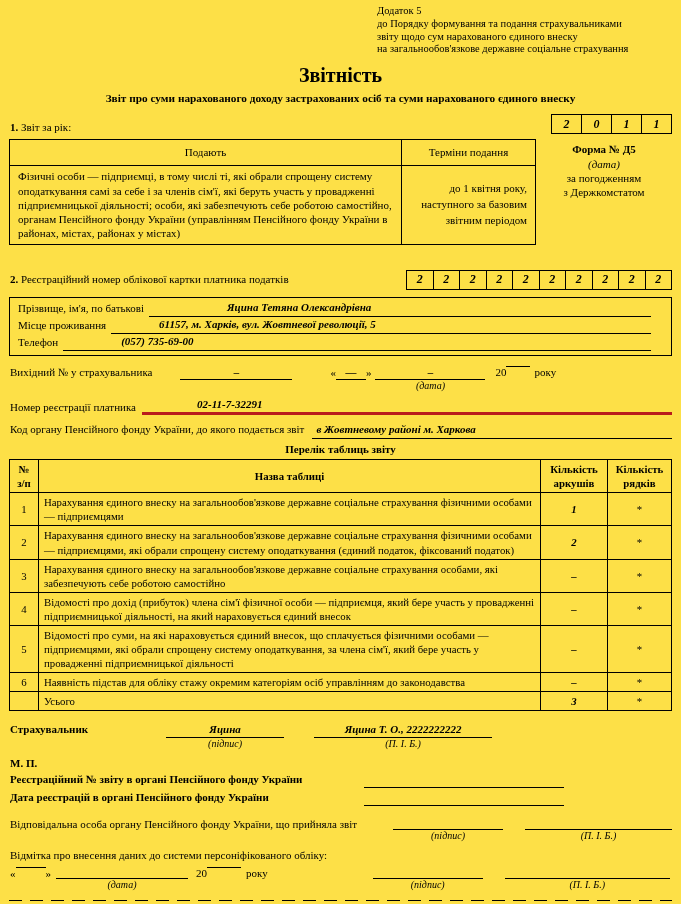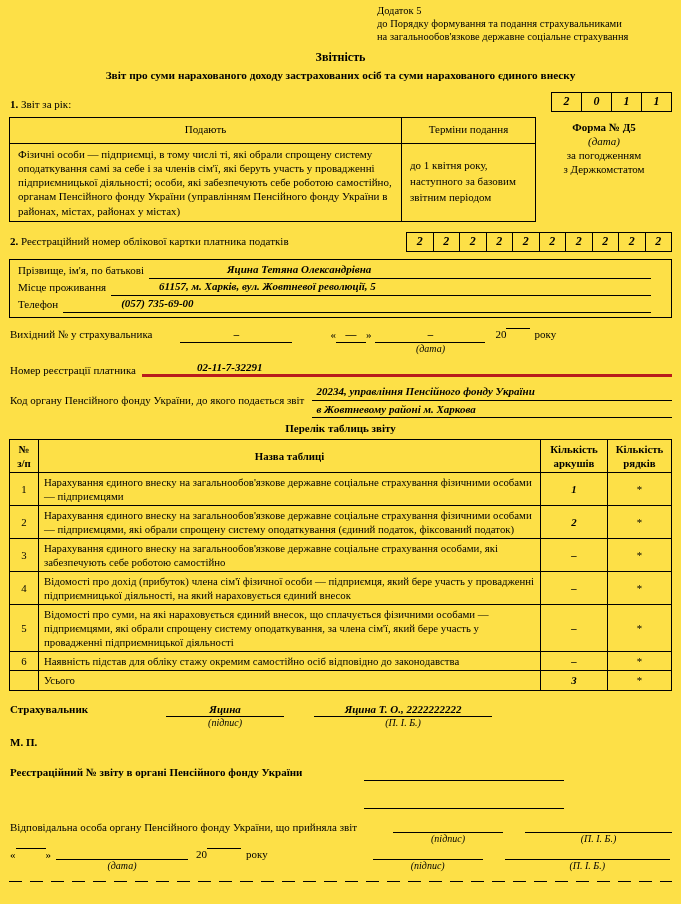--- a/index.html
+++ b/index.html
@@ -11,42 +11,42 @@
   }
   .b { font-weight: bold; }
   .i { font-style: italic; }
   .val { font-weight: bold; font-style: italic; }
   .cap { font-style: italic; font-size: 10px; text-align: center; line-height: 1.1; }
   .u { border-bottom: 1px solid #000; display: inline-block; text-align: center; vertical-align: bottom; }
   .blk { display: inline-block; vertical-align: top; }
   .blk .uline { border-bottom: 1px solid #000; min-height: 13px; text-align: center; }
 
   .appendix { margin-left: 368px; font-size: 10.5px; line-height: 1.22; }
-  .title { text-align: center; font-weight: bold; font-size: 12px; margin-top: 7px; }
+  .title { text-align: center; font-weight: bold; font-size: 20px; margin-top: 7px; }
   .subtitle { text-align: center; font-weight: bold; font-size: 11.3px; margin-top: 3px; }
 
   .year-row { display: flex; justify-content: space-between; align-items: flex-end; margin-top: 9px; padding-left: 1px; }
   .boxes { display: flex; }
   .box {
     width: 31px; height: 20px; border: 1px solid #000; margin-left: -1px;
     display: flex; align-items: center; justify-content: center;
     font-weight: bold; font-style: italic; font-size: 12px;
   }
   .box:first-child { margin-left: 0; }
   .boxes.small .box { width: 27.5px; }
 
   .topwrap { display: flex; margin-top: 5px; }
   table.subm { border-collapse: collapse; width: 527px; }
   table.subm th, table.subm td { border: 1.5px solid #000; padding: 3px 8px; font-size: 11px; }
   table.subm th { font-weight: normal; text-align: center; height: 26px; }
   table.subm td.body1 { width: 392px; text-align: left; line-height: 1.3; }
-  table.subm td.body2 { text-align: left; line-height: 1.45; }
+  table.subm td.body2 { text-align: right; line-height: 1.45; }
   .form-info { flex: 1; text-align: center; padding-top: 3px; line-height: 1.3; }
 
-  .reg-row { display: flex; justify-content: space-between; align-items: center; margin-top: 10px; padding-left: 1px; }
+  .reg-row { display: flex; justify-content: space-between; align-items: center; margin-top: 25px; padding-left: 1px; }
 
   .info-box { border: 1.5px solid #000; margin-top: 7px; padding: 2px 20px 4px 8px; }
   .ib-row { display: flex; align-items: flex-end; line-height: 1.45; }
   .ib-label { white-space: nowrap; padding-right: 5px; }
   .ib-line { flex: 1; border-bottom: 1px solid #000; white-space: nowrap; }
 
   .out-row { display: flex; align-items: flex-start; margin-top: 10px; padding-left: 1px; }
   .nr-row { display: flex; align-items: flex-end; margin-top: 7px; padding-left: 1px; }
   .nr-line { flex: 1; border-bottom: 3px solid #b91c1c; padding-left: 55px; }
 
@@ -61,40 +61,41 @@
   table.list th { text-align: center; vertical-align: middle; }
   td.num { text-align: center; width: 29px; }
   td.sheets { text-align: center; width: 67px; font-weight: bold; font-style: italic; font-size: 11px; }
   td.stars { text-align: center; width: 64px; font-size: 11px; }
 
   .sig-row { display: flex; align-items: flex-start; margin-top: 12px; padding-left: 1px; }
   .sig-row .blk { display: flex; flex-direction: column; }
 
   .mp { font-weight: bold; margin-top: 8px; padding-left: 1px; }
 
-  .line-row { display: flex; align-items: flex-end; margin-top: 15px; padding-left: 1px; line-height: 1.45; }
+  .line-row { display: flex; align-items: flex-end; margin-top: 2px; padding-left: 1px; line-height: 1.45; }
   .line-row .fill { width: 200px; border-bottom: 1px solid #000; margin-left: auto; margin-right: 108px; height: 13px; }
 
   .resp-row { display: flex; align-items: flex-start; margin-top: 12px; padding-left: 1px; }
 
   .mark-row { display: flex; align-items: flex-start; margin-top: 4px; padding-left: 1px; }
 
   .cutline { margin-top: 10px; height: 2px;
     background: repeating-linear-gradient(to right, #000 0 13px, transparent 13px 21px);
     background-size: 100% 1px; background-repeat: no-repeat; background-position: 0 50%;
   }
 </style>
 </head>
 <body>
 
 <div class="page">
 
   <div class="appendix">
     <div>Додаток 5</div>
     <div>до Порядку формування та подання страхувальниками</div>
+    <div>звіту щодо сум нарахованого єдиного внеску</div>
     <div>на загальнообов'язкове державне соціальне страхування</div>
   </div>
 
   <div class="title">Звітність</div>
   <div class="subtitle">Звіт про суми нарахованого доходу застрахованих осіб та суми нарахованого єдиного внеску</div>
 
   <div class="year-row">
     <div>
       <span class="b">1.</span>
       <span>Звіт за рік:</span>
@@ -178,21 +179,20 @@
   </div>
 
   <div class="nr-row">
     <span style="white-space:nowrap; padding-right:6px;">Номер реєстрації платника</span>
     <span class="nr-line"><span class="val">02-11-7-32291</span></span>
   </div>
 
   <div class="code-row">
     <span style="white-space:nowrap;">Код органу Пенсійного фонду України, до якого подається звіт</span>
     <div class="code-lines">
-      <div class="val">20234, управління Пенсійного фонду України</div>
       <div class="val">в Жовтневому районі м. Харкова</div>
     </div>
   </div>
 
   <div class="list-head">Перелік таблиць звіту</div>
   <table class="list">
     <tbody>
         <tr>
       <th class="b" style="width:29px;">
         <div>№</div>
@@ -233,21 +233,21 @@
       <td class="stars">*</td>
     </tr>
     <tr>
       <td class="num">5</td>
       <td>Відомості про суми, на які нараховується єдиний внесок, що сплачується фізичними особами — підприємцями, які обрали спрощену систему оподаткування, за члена сім'ї, який бере участь у провадженні підприємницької діяльності</td>
       <td class="sheets">–</td>
       <td class="stars">*</td>
     </tr>
     <tr>
       <td class="num">6</td>
-      <td>Наявність підстав для обліку стажу окремим самостійно осіб відповідно до законодавства</td>
+      <td>Наявність підстав для обліку стажу окремим категоріям осіб управлінням до законодавства</td>
       <td class="sheets">–</td>
       <td class="stars">*</td>
     </tr>
     <tr>
       <td class="num"></td>
       <td>Усього</td>
       <td class="sheets">3</td>
       <td class="stars">*</td>
     </tr>
   </tbody>
@@ -265,35 +265,37 @@
     </span>
   </div>
 
   <div class="mp">М. П.</div>
 
   <div class="line-row">
     <span class="b">Реєстраційний № звіту в органі Пенсійного фонду України</span>
     <span class="fill"></span>
   </div>
   <div class="line-row">
+    <span class="b">Дата реєстрацій в органі Пенсійного фонду України</span>
     <span class="fill"></span>
   </div>
 
   <div class="resp-row">
     <span>Відповідальна особа органу Пенсійного фонду України, що прийняла звіт</span>
     <span class="blk" style="width:110px; margin-left:auto;">
       <span class="uline" style="display:block; min-height:12px;"></span>
       <span class="cap" style="display:block;">(підпис)</span>
     </span>
     <span class="blk" style="width:147px; margin-left:22px;">
       <span class="uline" style="display:block; min-height:12px;"></span>
       <span class="cap" style="display:block;">(П. І. Б.)</span>
     </span>
   </div>
 
+  <div style="margin-top:8px; padding-left:1px;">Відмітка про внесення даних до системи персоніфікованого обліку:</div>
   <div class="mark-row">
     <span>«</span>
     <span class="u" style="width:30px;"></span>
     <span>»</span>
     <span class="blk" style="width:132px; margin-left:5px;">
       <span class="uline" style="display:block; min-height:12px;"></span>
       <span class="cap" style="display:block;">(дата)</span>
     </span>
     <span style="margin-left:8px;">20</span>
     <span class="u" style="width:34px;"></span>

